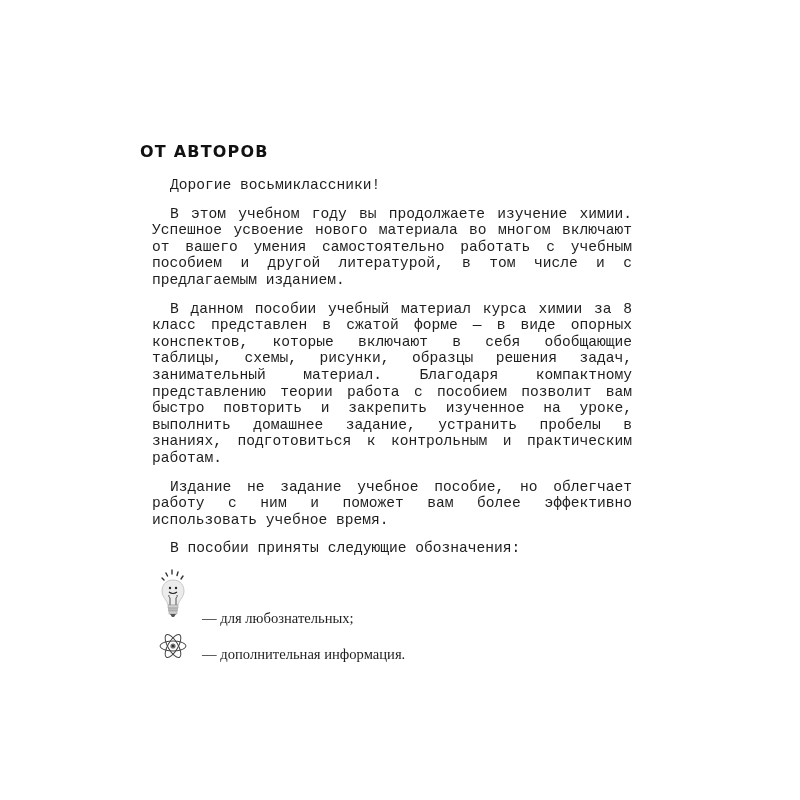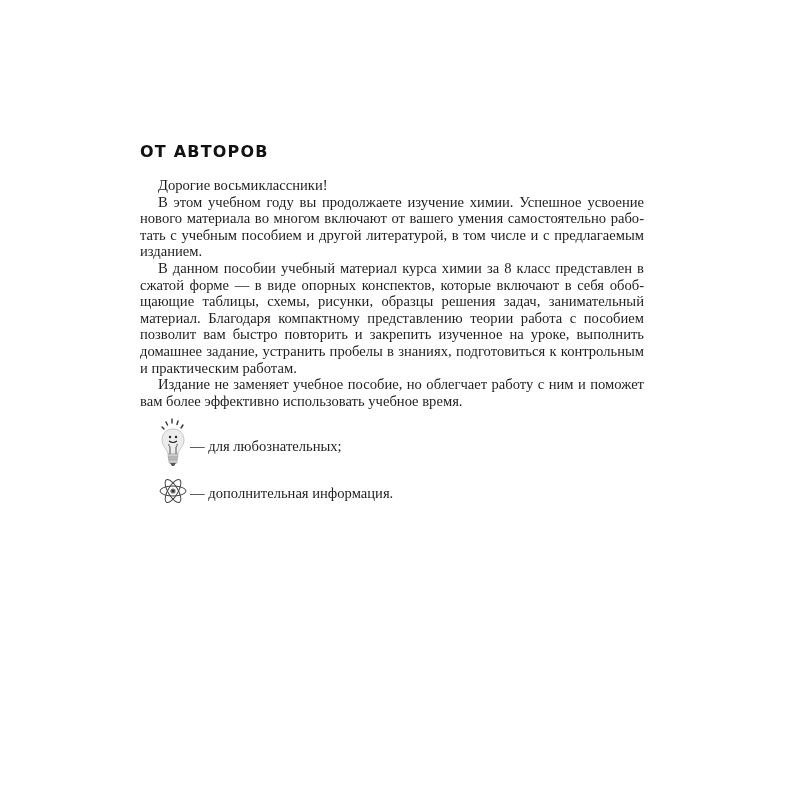--- a/index.html
+++ b/index.html
@@ -31,35 +31,37 @@
       color: #111;
     }
     .body-text {
       margin-top: 13px;
       font-family: "Liberation Serif", serif;
       font-size: 14.6px;
       line-height: 16.6px;
       color: #1e1e1e;
     }
     .para {
-      margin: 0;
+      margin: 12px;
       text-indent: 18px;
       text-align: justify;
       text-align-last: left;
+      font-family: Liberation Mono, monospace;
     }
     .legend {
       margin-top: 8px;
       font-family: "Liberation Serif", serif;
       font-size: 14.6px;
       color: #1e1e1e;
     }
     .legend-item {
       display: flex;
-      align-items: center;
+      align-items: flex-end;
       margin-left: 18px;
+      gap: 12px;
     }
     .legend-item.bulb { height: 58px; }
     .legend-item.atom { height: 36px; margin-top: 0px; }
     .icon {
       display: inline-block;
       flex: none;
     }
     .legend-text {
       margin-left: 2px;
     }
@@ -67,21 +69,22 @@
 </head>
 <body>
 
 <div class="page">
   <h1 class="title">ОТ АВТОРОВ</h1>
 
   <div class="body-text">
     <p class="para">Дорогие восьмиклассники!</p>
     <p class="para">В этом учебном году вы продолжаете изучение химии. Успешное усвоение нового материала во многом включают от вашего умения самостоятельно рабо­тать с учебным пособием и другой литературой, в том числе и с предлагаемым изданием.</p>
     <p class="para">В данном пособии учебный материал курса химии за 8 класс представлен в сжатой форме — в виде опорных конспектов, которые включают в себя обоб­щающие таблицы, схемы, рисунки, образцы решения задач, занимательный материал. Благодаря компактному представлению теории работа с пособием позволит вам быстро повторить и закрепить изученное на уроке, выполнить домашнее задание, устранить пробелы в знаниях, подготовиться к контроль­ным и практическим работам.</p>
-    <p class="para">Издание не заменяет учебное пособие, но облегчает работу с ним и поможет вам более эффективно использовать учебное время.</p>
+    <p class="para">Издание не задание учебное пособие, но облегчает работу с ним и поможет вам более эффективно использовать учебное время.</p>
+    <p class="para">В пособии приняты следующие обозначения:</p>
   </div>
 
   <div class="legend">
     <div class="legend-item bulb">
       <span class="icon">
         <svg width="30" height="56" viewBox="0 0 30 56">
 
           <g stroke="#333" stroke-width="1.4" stroke-linecap="round">
             <line x1="4" y1="11" x2="6" y2="13"></line>
             <line x1="8" y1="6" x2="9.5" y2="9"></line>

